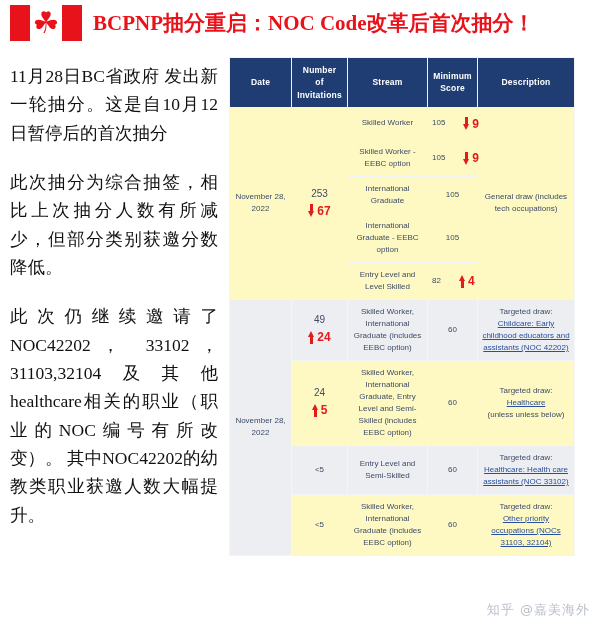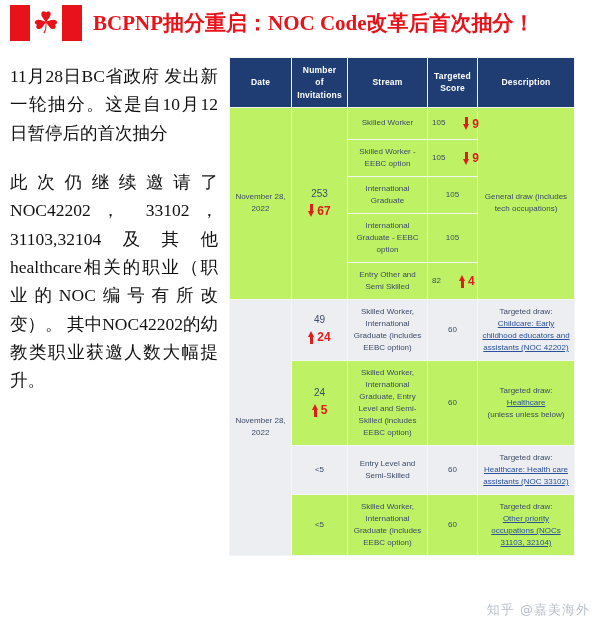--- a/index.html
+++ b/index.html
@@ -55,21 +55,21 @@
   }
   th{
     background:#1f3d73;color:#ffffff;
     font-size:8.5px;font-weight:bold;
     padding:6px 2px;line-height:1.45;
     border:1px solid #f2f3f5;
     text-align:center;vertical-align:middle;
     letter-spacing:.2px;
   }
   td{
-    background:#bef264;
+    background:#fef9c3;
     color:#3d4b66;
     font-size:8px;line-height:1.5;
     padding:6px 4px;
     border:1px solid #f4f5f7;
     text-align:center;vertical-align:middle;
   }
   td.alt{background:#eceef2;}
   .col-date{width:62px;}
   .col-num{width:56px;}
   .col-stream{width:80px;}
@@ -124,20 +124,21 @@
   <div id="flag">
     <div class="bar left"></div>
     <div class="leaf">☘</div>
     <div class="bar right"></div>
   </div>
   <div id="banner-title">BCPNP抽分重启：NOC Code改革后首次抽分！</div>
 </div>
 
 <div id="article">
   <p>11月28日BC省政府 发出新一轮抽分。这是自10月12日暂停后的首次抽分</p>
+  <p>此次抽分为综合抽签，相比上次抽分人数有所减少，但部分类别获邀分数降低。</p>
   <p>此次仍继续邀请了NOC42202， 33102，31103,32104及其他healthcare相关的职业（职业的NOC编号有所改变）。 其中NOC42202的幼教类职业获邀人数大幅提升。</p>
 </div>
 
 <div id="table-wrap">
 <table>
   <colgroup>
     <col class="col-date">
         <col class="col-num">
         <col class="col-stream">
         <col class="col-score">
@@ -146,21 +147,21 @@
   <thead>
     <tr>
       <th>Date</th>
       <th>
         <span>Number</span><br>
         <span>of</span><br>
         <span>Invitations</span>
       </th>
       <th>Stream</th>
       <th>
-        <span>Targeted</span><br>
+        <span>Minimum</span><br>
         <span>Score</span>
       </th>
       <th>Description</th>
     </tr>
   </thead>
   <tbody>
 
     <tr>
       <td rowspan="5">November 28, 2022</td>
       <td rowspan="5">
@@ -204,21 +205,21 @@
     </tr>
     <tr>
       <td>International Graduate - EEBC option</td>
       <td>
         <span class="score-cell">
               <span class="score-val">105</span>
             </span>
       </td>
     </tr>
     <tr>
-      <td>Entry Other and Semi Skilled</td>
+      <td>Entry Level and Level Skilled</td>
       <td>
         <span class="score-cell">
           <span class="score-val">82</span>
           <span class="delta up">
                 <i class="arrow"></i>
                 <span>4</span>
               </span>
         </span>
       </td>
     </tr>

